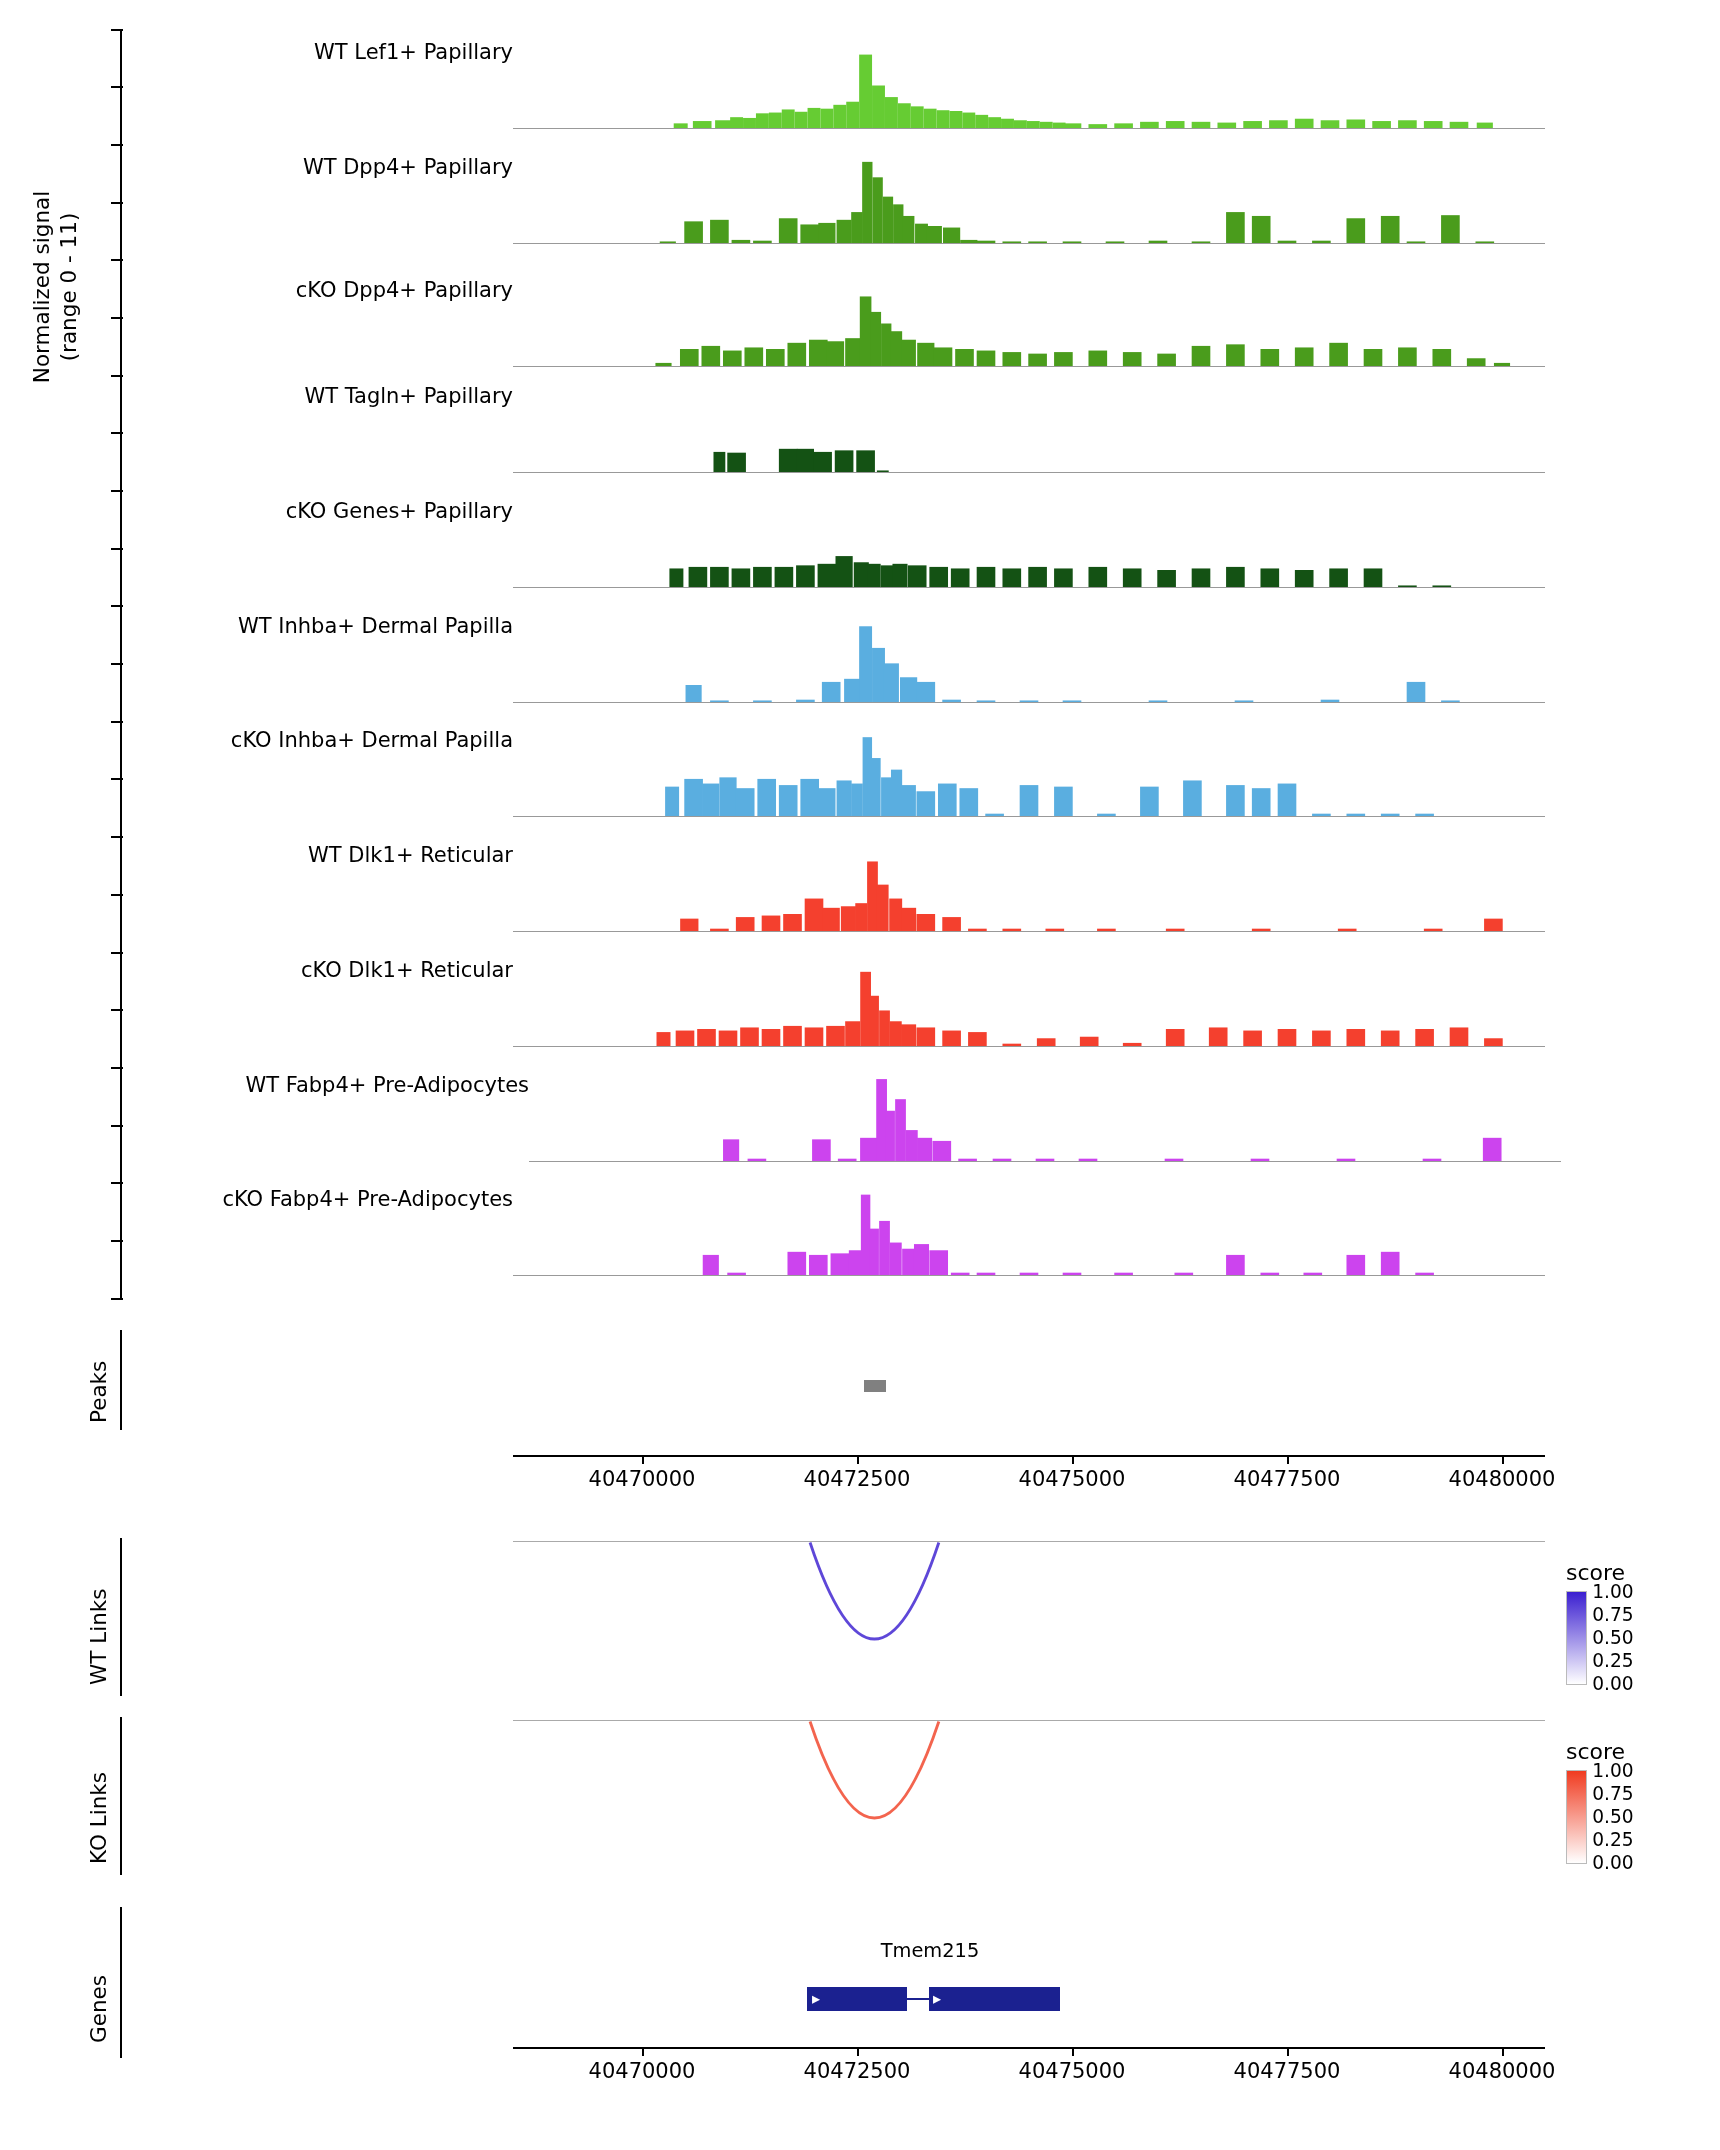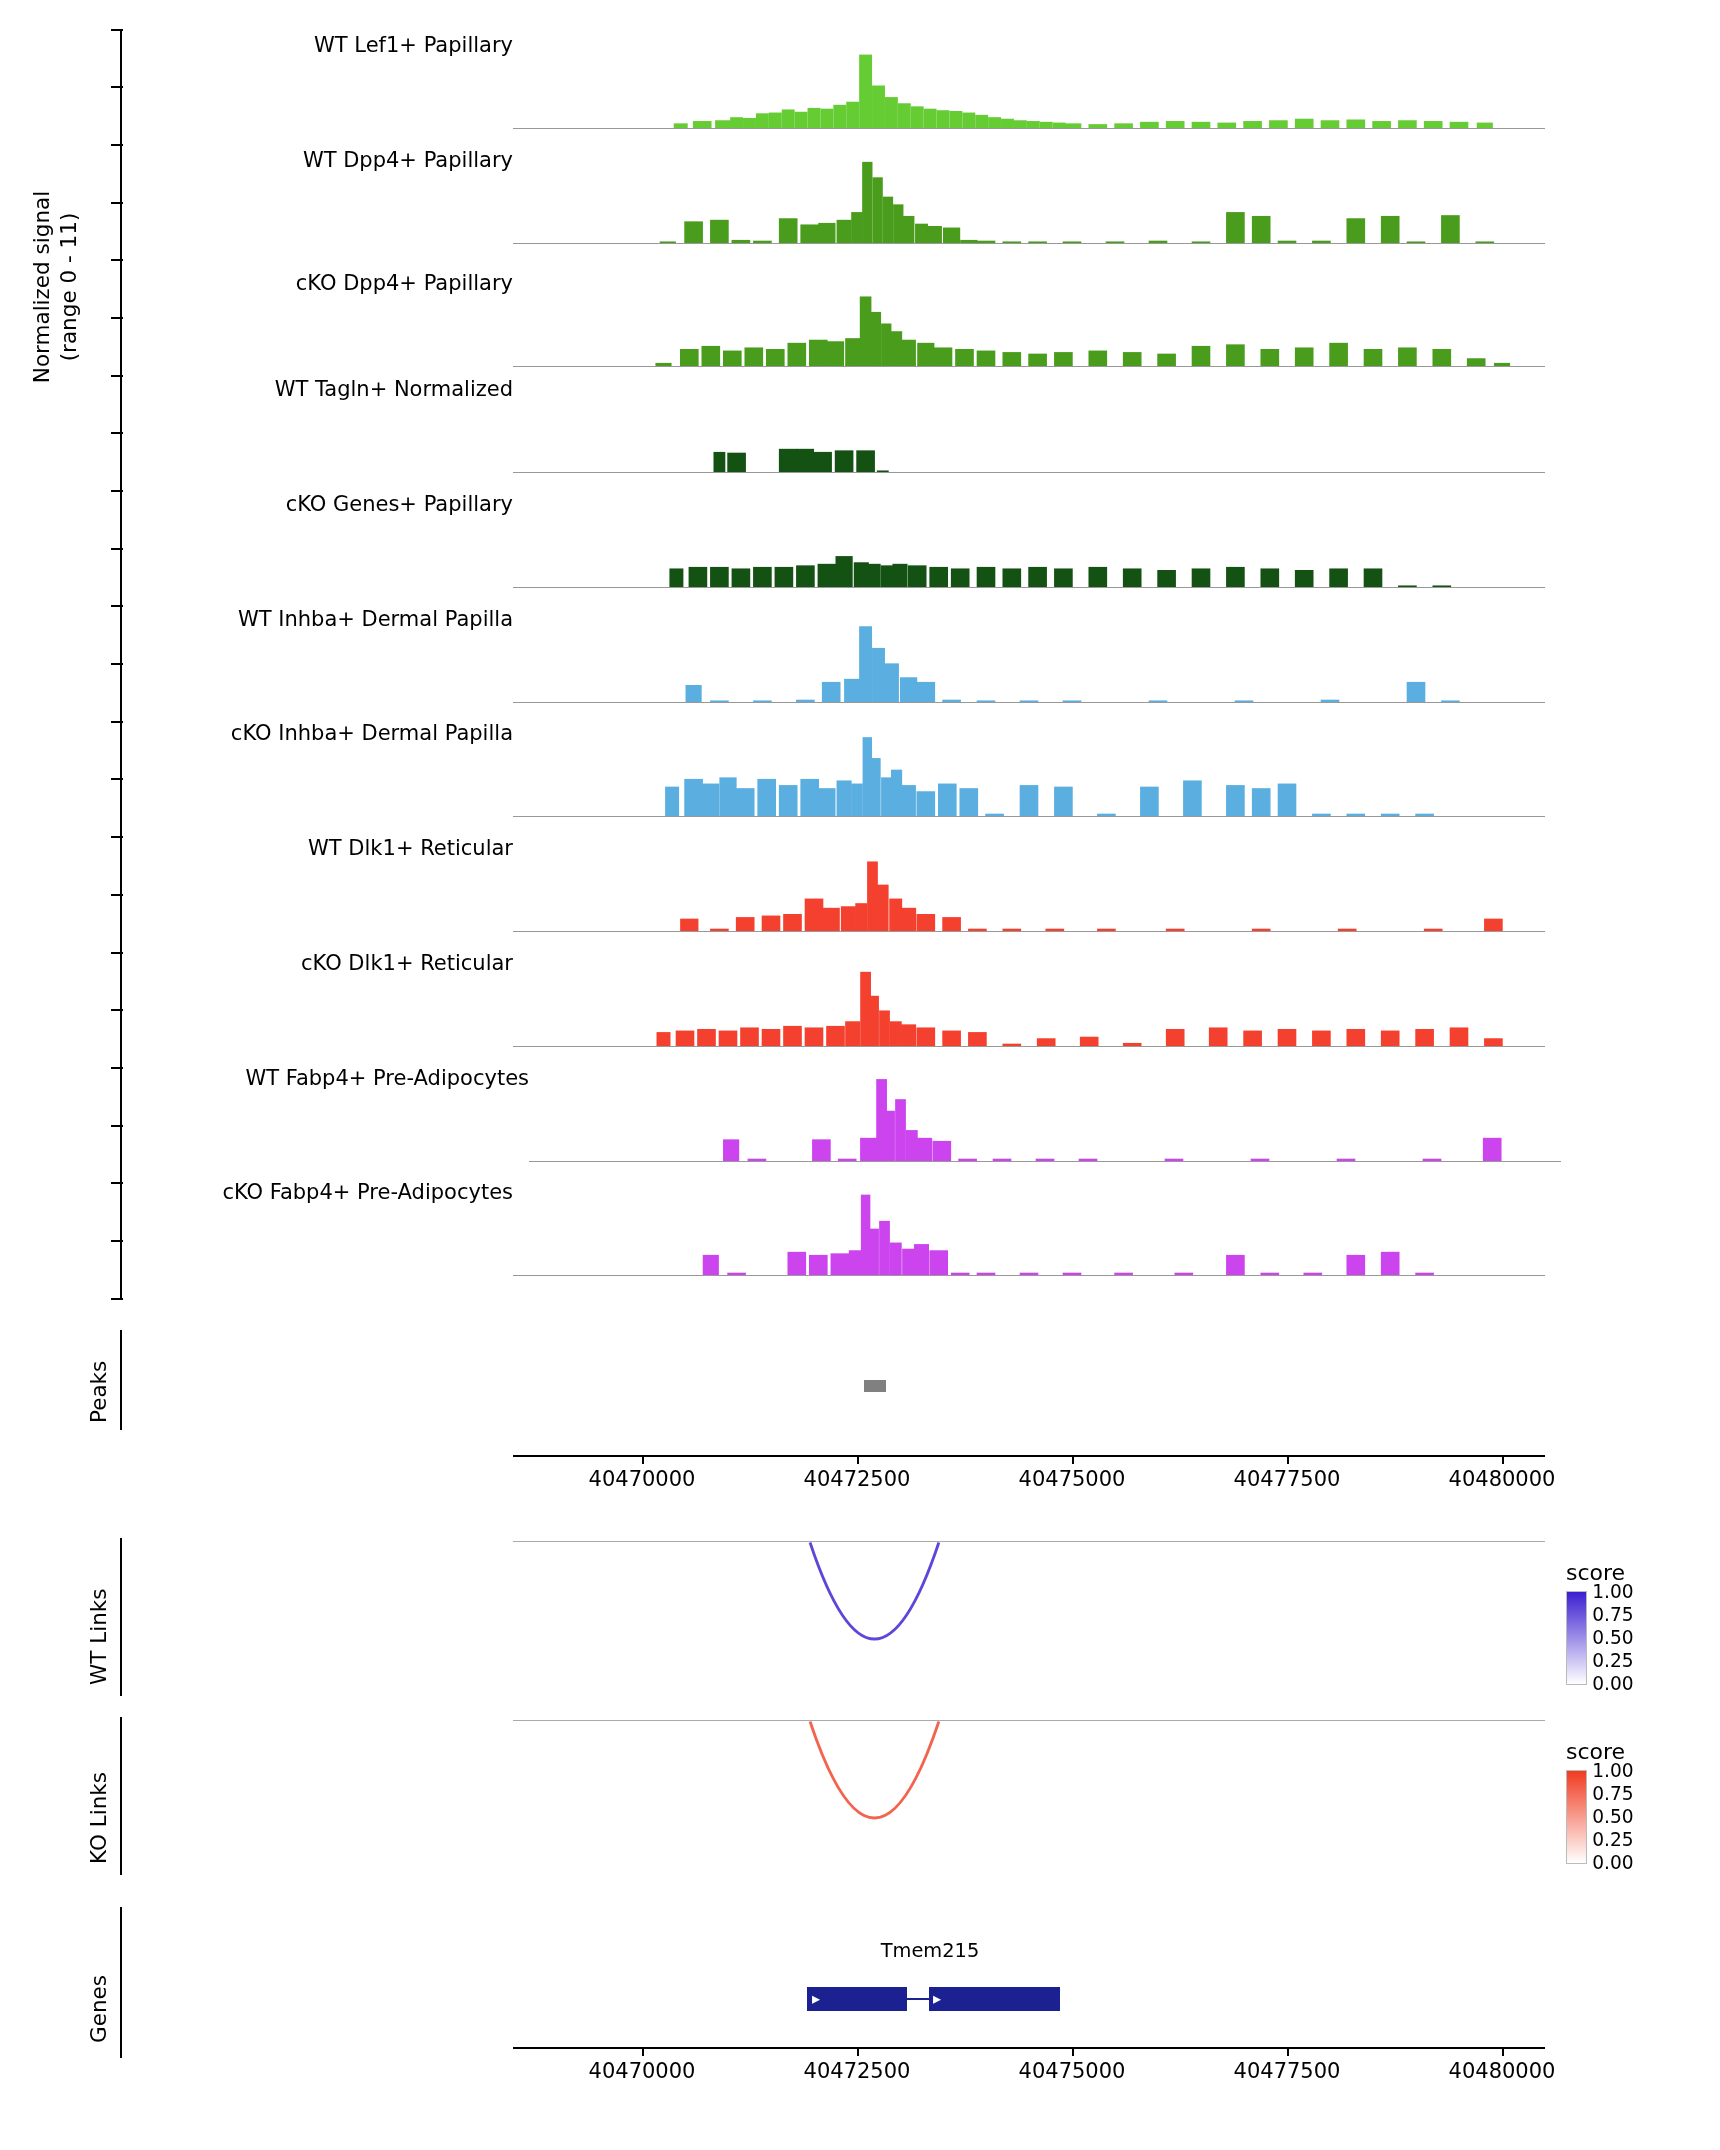--- a/index.html
+++ b/index.html
@@ -61,21 +61,21 @@
   
   .track {
     position: absolute;
     left: 0;
     width: 1721px;
     height: 106px;
   }
   .track-label {
     position: absolute;
     right: 1208px;
-    top: 6px;
+    top: 13px;
     font-size: 21px;
     white-space: nowrap;
     text-align: center;
     color: #000;
   }
   .track-plot {
     position: absolute;
     left: 513px;
     width: 1032px;
     height: 86px;
@@ -422,21 +422,21 @@
               <rect x="1187.00" y="94.40" width="26.00" height="23.60" fill="#4a9c1c"></rect>
               <rect x="1235.00" y="92.25" width="26.00" height="25.75" fill="#4a9c1c"></rect>
               <rect x="1283.00" y="94.40" width="26.00" height="23.60" fill="#4a9c1c"></rect>
               <rect x="1331.00" y="107.27" width="26.00" height="10.73" fill="#4a9c1c"></rect>
               <rect x="1368.75" y="113.71" width="22.50" height="4.29" fill="#4a9c1c"></rect>
             </g>
           </svg>
         </div>
       </div>
       <div class="track" style="top: 371px;">
-        <div class="track-label">WT Tagln+ Normalized</div>
+        <div class="track-label">WT Tagln+ Papillary</div>
         <div class="track-plot">
           <div class="baseline"></div>
           <svg class="sig" width="1032" height="85" viewBox="0 0 1440 118" preserveAspectRatio="none">
             <g>
               <rect x="279.75" y="90.11" width="16.50" height="27.89" fill="#145214"></rect>
               <rect x="299.00" y="91.18" width="26.00" height="26.82" fill="#145214"></rect>
               <rect x="371.00" y="85.82" width="26.00" height="32.18" fill="#145214"></rect>
               <rect x="396.00" y="85.82" width="24.00" height="32.18" fill="#145214"></rect>
               <rect x="419.00" y="90.11" width="26.00" height="27.89" fill="#145214"></rect>
               <rect x="449.00" y="87.96" width="26.00" height="30.04" fill="#145214"></rect>

